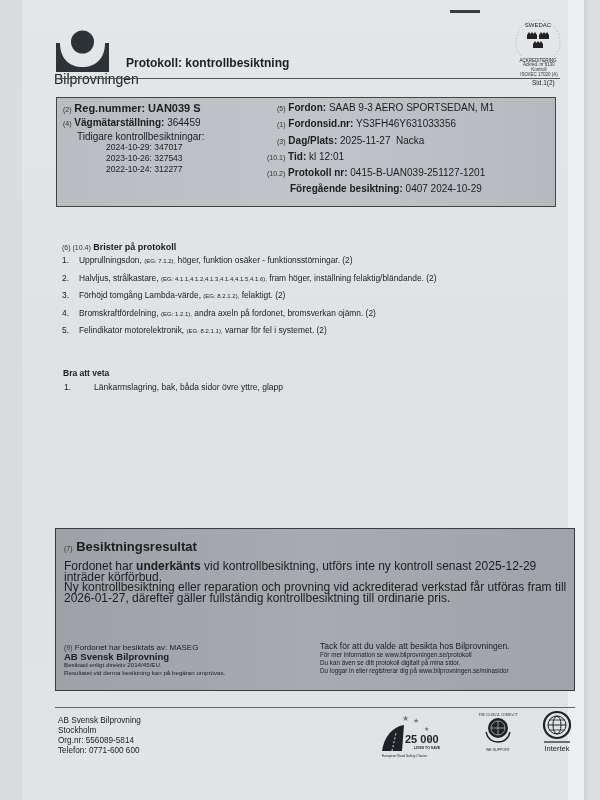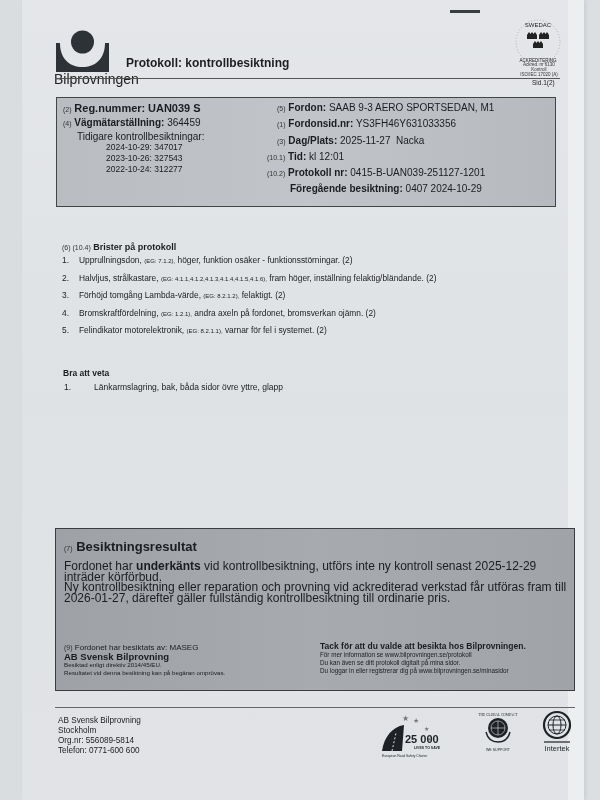--- a/index.html
+++ b/index.html
@@ -49,21 +49,21 @@
     background: linear-gradient(90deg, #9ea2a6 0%, #a7aaae 50%, #a0a3a7 100%);
     border:1.5px solid #3a3c3f; box-sizing:border-box;
   }
   .res-title { position:absolute; left:8px; top:10px; font-size:13px; font-weight:bold; }
   .res-title .lbl-small { font-size:7px; font-weight:normal; }
   .res-text { position:absolute; left:8px; top:32px; font-size:12px; line-height:10.5px; width:505px; }
   .insp { position:absolute; left:8px; top:114px; font-size:8px; line-height:9px; }
   .insp .org { font-size:9.5px; font-weight:bold; }
   .insp .small { font-size:6.2px; line-height:8px; }
   .thanks { position:absolute; left:264px; top:112px; font-size:6.3px; line-height:8px; }
-  .thanks .t { font-size:8.5px; font-weight:bold; line-height:10px; }
+  .thanks .t { font-size:8.5px; font-weight:normal; line-height:10px; }
 
   .rule2 { position:absolute; left:55px; top:707px; width:520px; height:1px; background:#666; }
   .footer-addr { position:absolute; left:58px; top:716px; font-size:8.2px; line-height:10px; }
   .badge-eu { position:absolute; left:380px; top:709px; width:85px; height:50px; }
   .badge-gc { position:absolute; left:478px; top:708px; width:40px; height:50px; }
   .badge-it { position:absolute; left:538px; top:708px; width:38px; height:50px; }
 </style>
 </head>
 <body>
 

